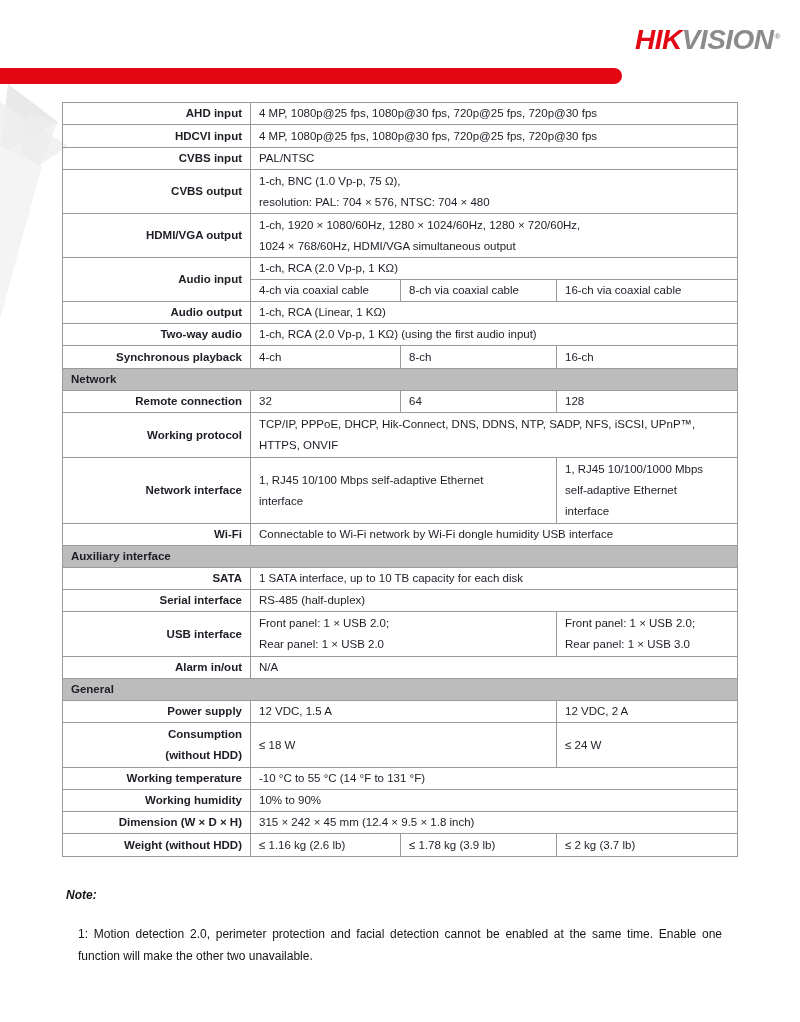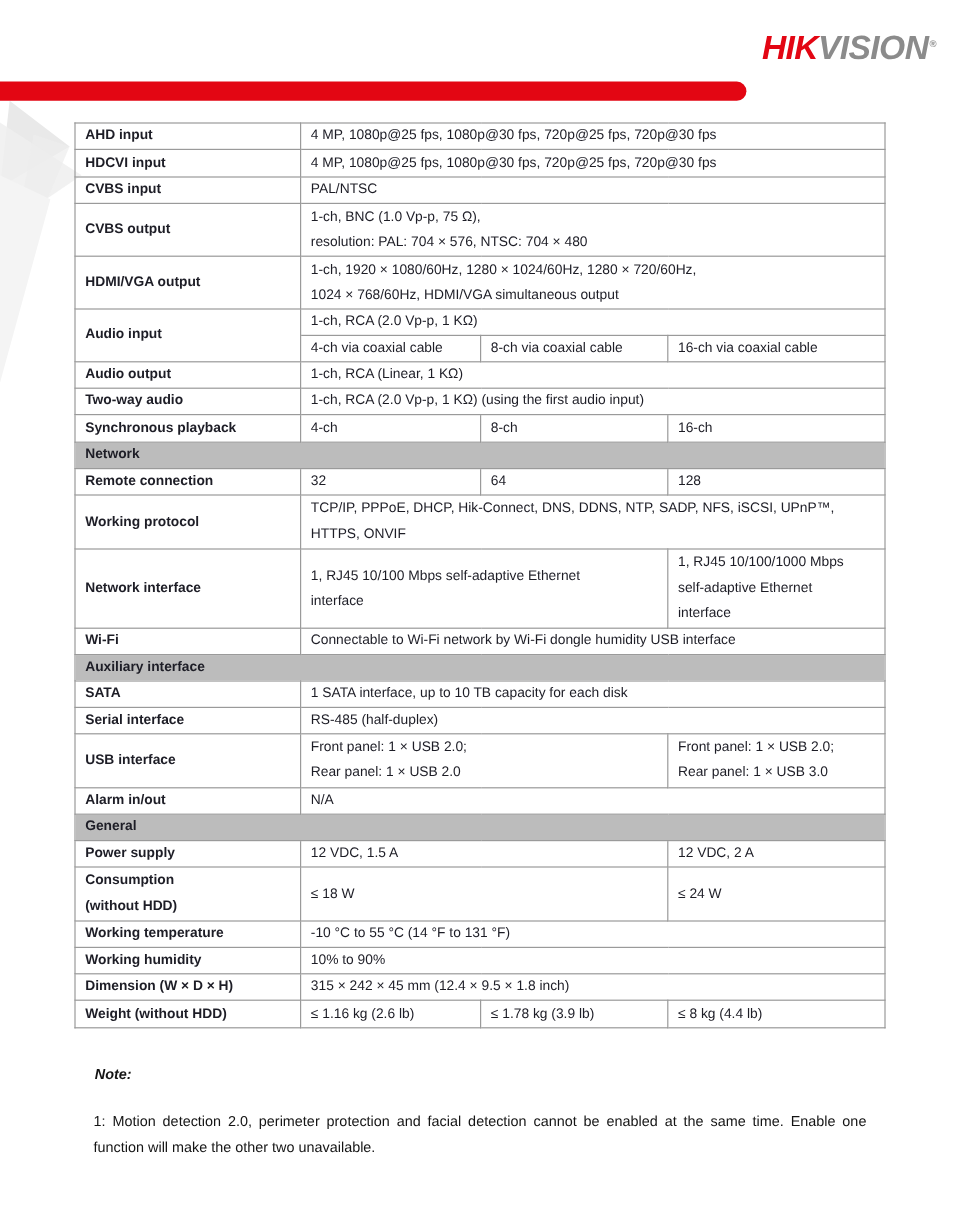--- a/index.html
+++ b/index.html
@@ -38,31 +38,31 @@
   table.spec{
     position:absolute;left:62px;top:102px;width:675px;
     border-collapse:collapse;table-layout:fixed;
     font-size:11.5px;
   }
   table.spec td{
     border:1px solid var(--border-gray);
     padding:0 8px;vertical-align:middle;
     line-height:21px;white-space:pre-line;overflow:hidden;
   }
-  td.lbl{font-weight:700;}
+  td.lbl{font-weight:700;text-align:right;}
   tr.sec td{background:var(--section-gray);font-weight:700;}
   tr.h22{height:22px;} tr.h23{height:23px;}
   tr.h44{height:44px;} tr.h45{height:45px;} tr.h66{height:66px;}
 
   
   .note{
     position:absolute;left:62px;top:884px;width:676px;
     font-size:12px;line-height:22.5px;color:#141414;
   }
-  .note .title{font-weight:700;font-style:italic;margin:0 0 1px 17px;}
+  .note .title{font-weight:700;font-style:italic;margin:0 0 1px 4px;}
   .note p{margin:16px;text-align:justify;}
 </style>
 </head>
 <body>
 
 <div class="page">
 
   <div class="logo"><span class="hik">HIK</span><span class="vision">VISION</span><span class="rmark">®</span></div>
   <div class="redbar"></div>
 
@@ -197,21 +197,21 @@
         <td colspan="3">10% to 90%</td>
       </tr>
       <tr class="h22">
         <td class="lbl">Dimension (W × D × H)</td>
         <td colspan="3">315 × 242 × 45 mm (12.4 × 9.5 × 1.8 inch)</td>
       </tr>
       <tr class="h23">
         <td class="lbl">Weight (without HDD)</td>
         <td>≤ 1.16 kg (2.6 lb)</td>
         <td>≤ 1.78 kg (3.9 lb)</td>
-        <td>≤ 8 kg (4.4 lb)</td>
+        <td>≤ 2 kg (3.7 lb)</td>
       </tr>
     </tbody>
   </table>
 
   <div class="note">
     <div class="title">Note:</div>
     <p>1: Motion detection 2.0, perimeter protection and facial detection cannot be enabled at the same time. Enable one function will make the other two unavailable.</p>
   </div>
 
 </div>

